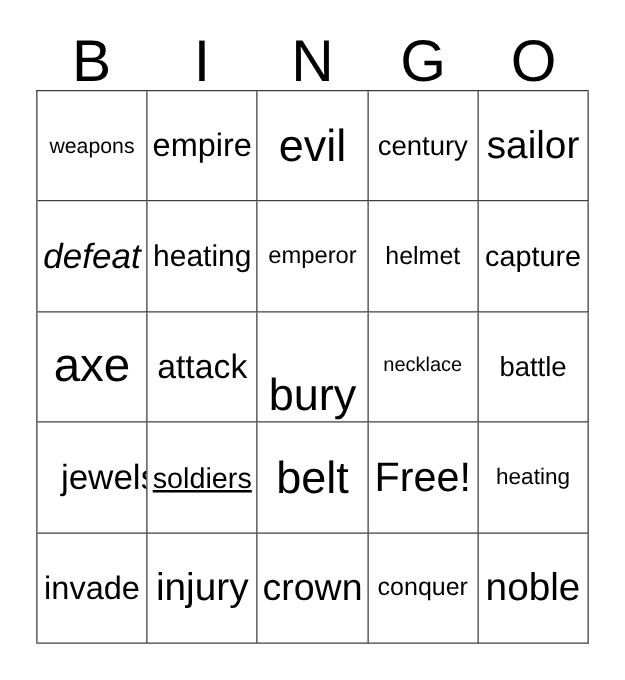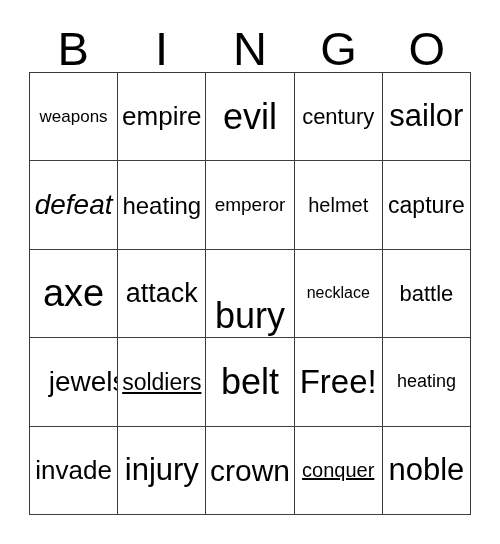--- a/index.html
+++ b/index.html
@@ -188,21 +188,21 @@
       <div class="cell">
           <span class="cell-text" style="font-size: 26px;">invade</span>
         </div>
       <div class="cell">
           <span class="cell-text" style="font-size: 31px; text-align: center;">injury</span>
         </div>
       <div class="cell">
           <span class="cell-text" style="font-size: 30px;">crown</span>
         </div>
       <div class="cell">
-          <span class="cell-text" style="font-size: 20px; text-decoration: underline;">conquer</span>
+          <span class="cell-text" style="font-size: 20px;">conquer</span>
         </div>
       <div class="cell">
           <span class="cell-text" style="font-size: 31px;">noble</span>
         </div>
     </div>
 
   </div>
 </div>
 
 </body></html>

